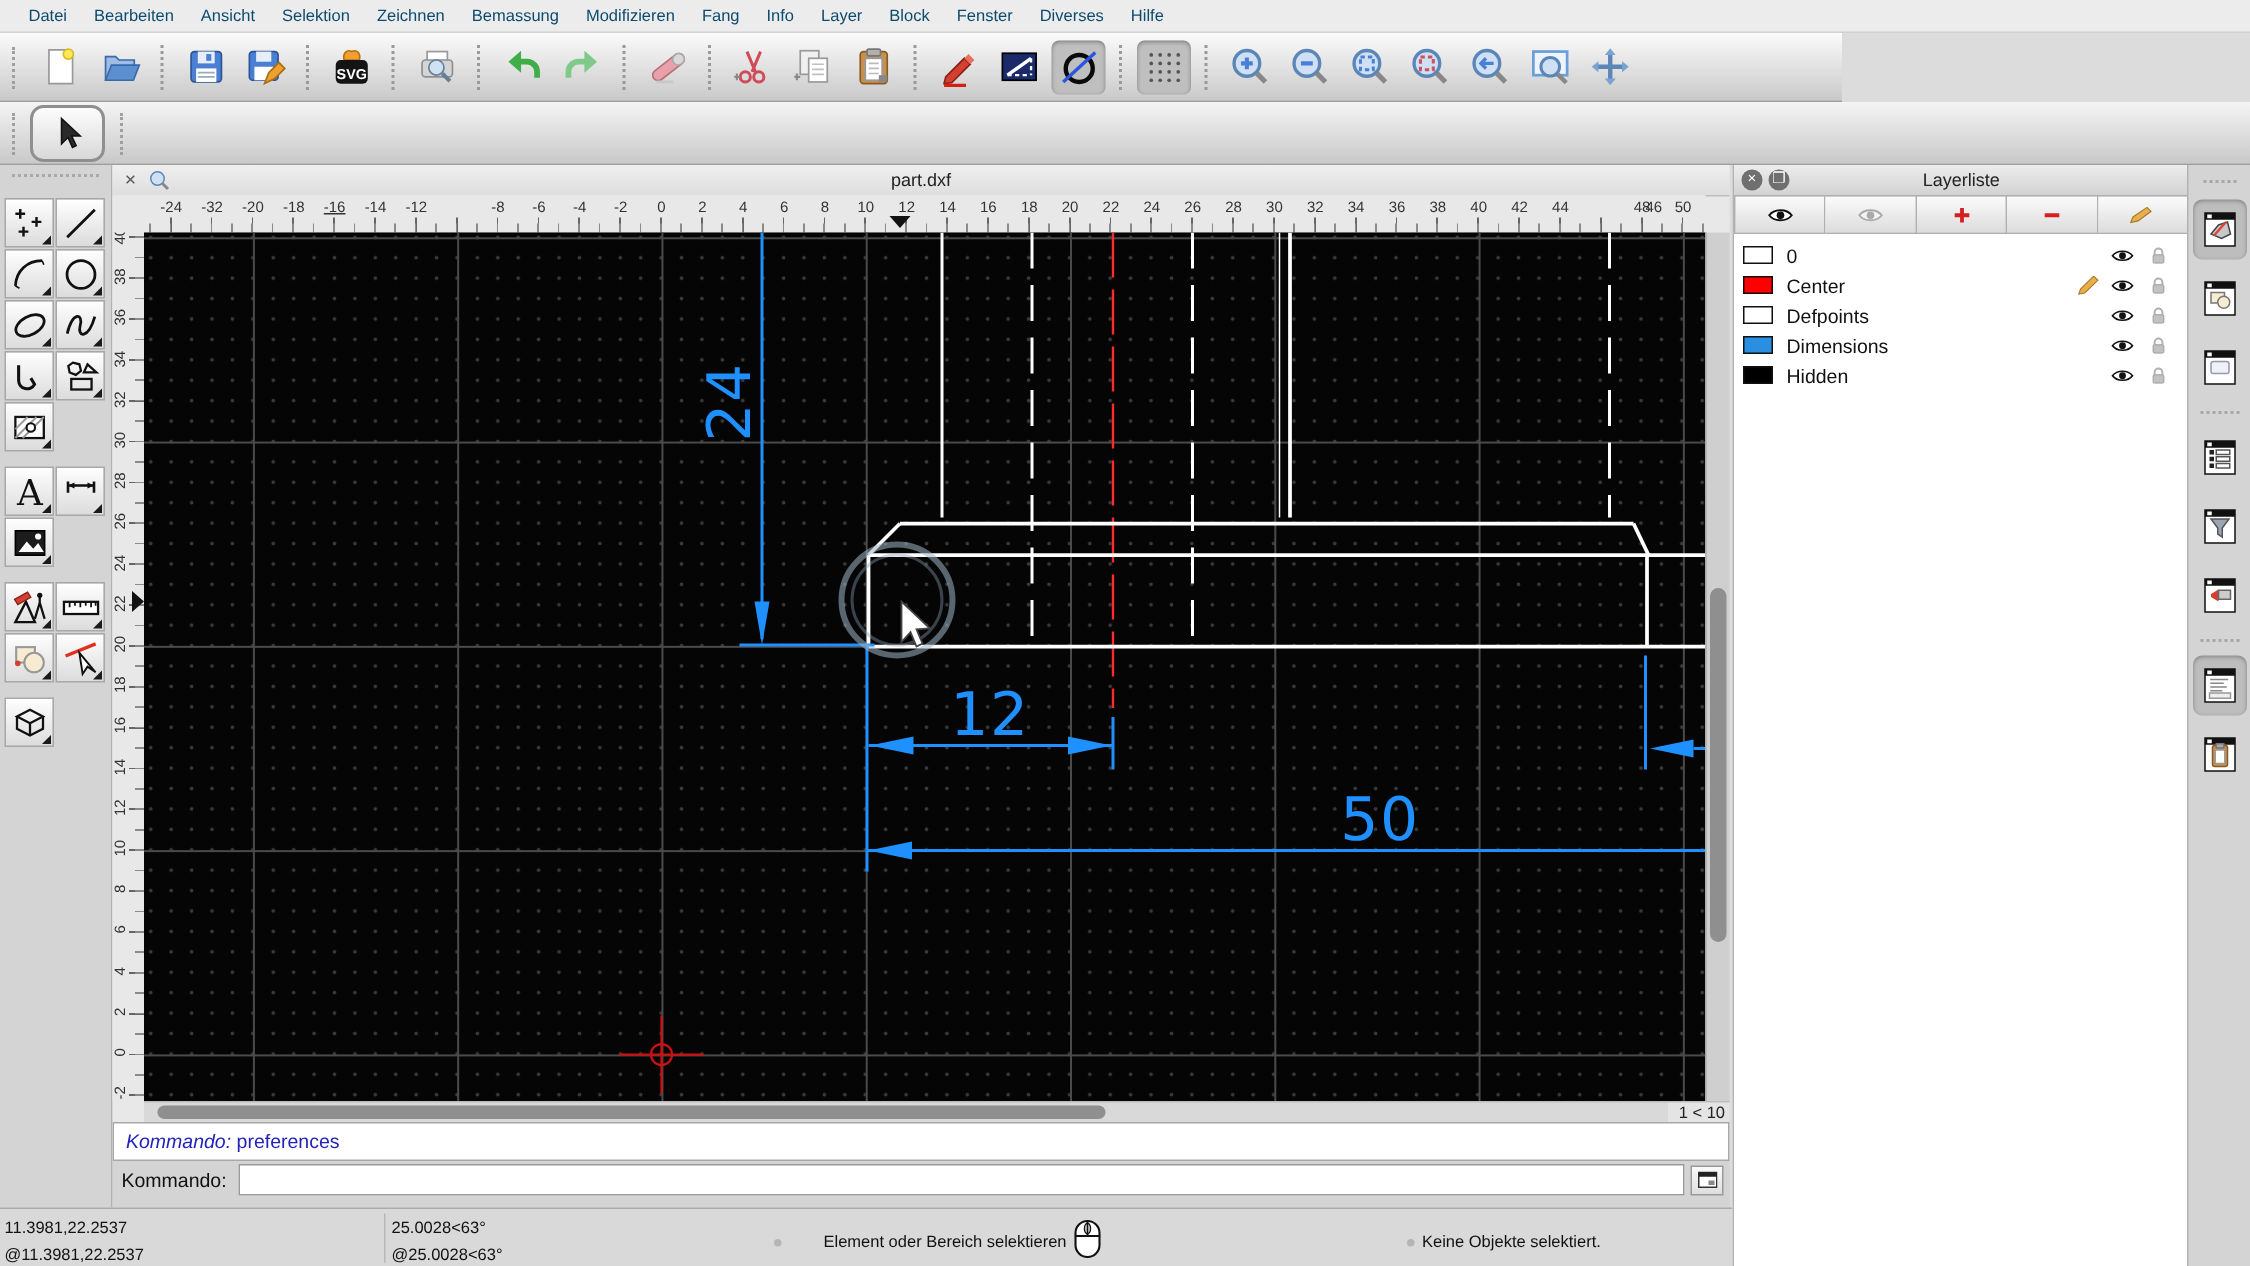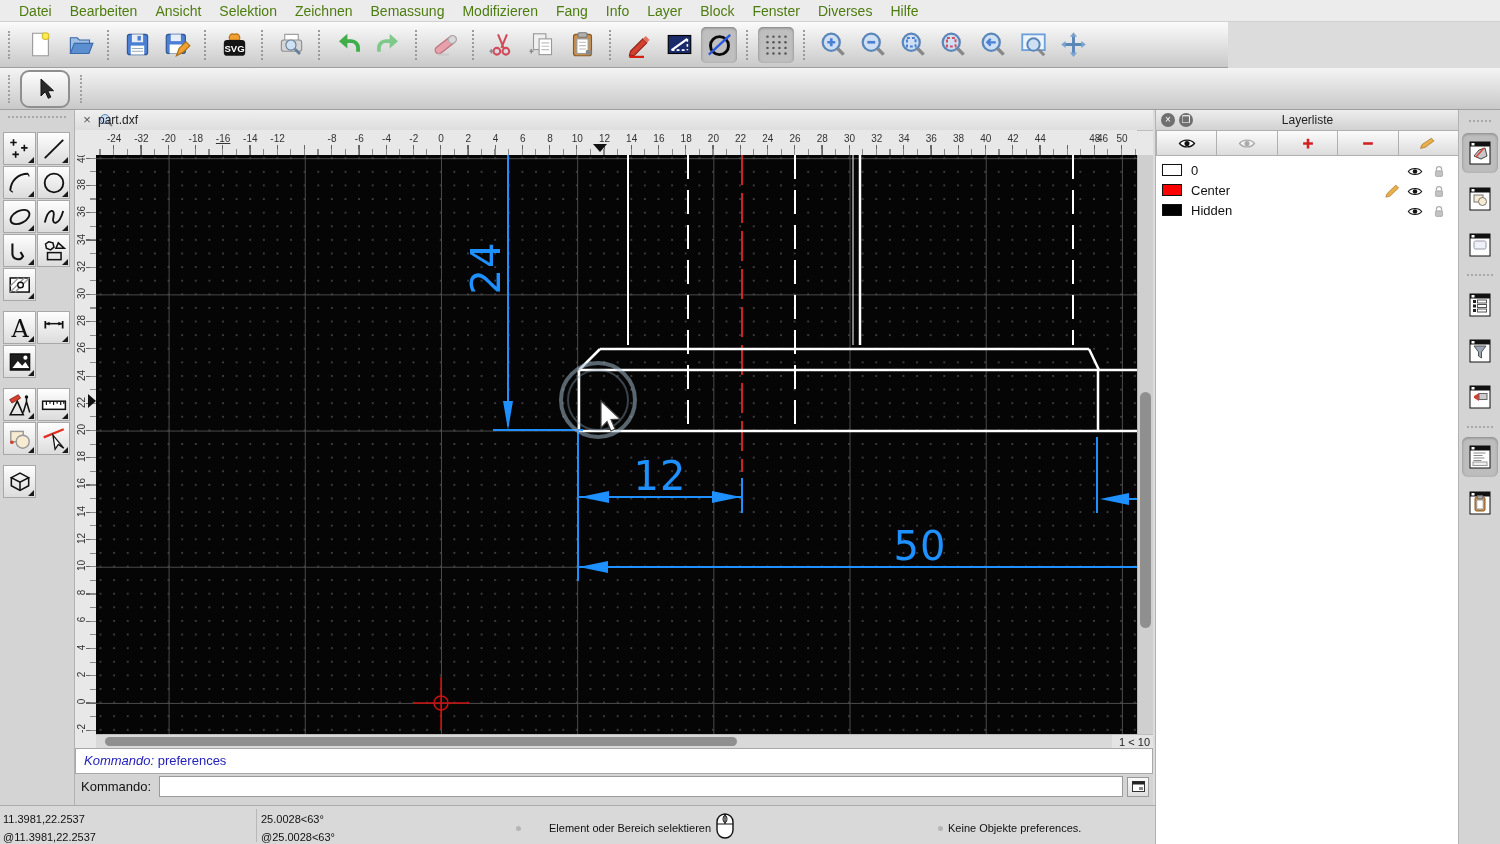--- a/index.html
+++ b/index.html
@@ -1,19 +1,19 @@
 <!DOCTYPE html>
 <html><head>
 <meta charset="utf-8">
 <style>
   html,body{margin:0;padding:0;background:#dcdcdc;font-family:"Liberation Sans",sans-serif;}
   #app{position:relative;width:1500px;height:844px;overflow:hidden;background:#dcdcdc;}
   
   #menubar{position:absolute;left:0;top:0;width:1500px;height:22px;background:#ececec;border-bottom:1px solid #d0d0d0;display:flex;align-items:center;padding-left:10px;box-sizing:border-box;}
-  .menu-item{font-size:14px;color:#4d7c0f;padding:0 9px;cursor:default;white-space:nowrap;}
+  .menu-item{font-size:11px;color:#0c4a6e;padding:0 9px;cursor:default;white-space:nowrap;}
   
   #tb1{position:absolute;left:0;top:22px;width:1228px;height:46px;background:linear-gradient(#fbfbfb,#c9c9c9);border-bottom:1px solid #9f9f9f;display:flex;align-items:center;padding-left:6px;box-sizing:border-box;}
   .tb-btn{width:36px;height:36px;border-radius:5px;display:flex;align-items:center;justify-content:center;margin:0 2px;position:relative;}
   .tb-btn.selected{background:#bfbfbf;box-shadow:inset 0 1px 3px rgba(0,0,0,.35);}
   .tb-btn svg{width:27px;height:27px;}
   .tb-sep{width:1px;height:30px;border-left:2px dotted #9a9a9a;margin:0 7px;}
   .tb-handle{width:2px;height:28px;border-left:2px dotted #a0a0a0;margin:0 8px 0 2px;}
   #tb2{position:absolute;left:0;top:68px;width:1500px;height:42px;background:linear-gradient(#f4f4f4,#c9c9c9);border-bottom:1px solid #9f9f9f;display:flex;align-items:center;box-sizing:border-box;padding-left:6px;}
   #sel-tool-btn{width:46px;height:34px;border:2px solid #8f8f8f;border-radius:9px;background:linear-gradient(#fdfdfd,#d8d8d8);display:flex;align-items:center;justify-content:center;}
   #sel-tool-btn svg{width:24px;height:24px;}
@@ -22,21 +22,21 @@
   #palette .phandle{height:8px;border-top:2px dotted #a8a8a8;margin:2px 8px 6px 8px;}
   .tool-row{display:flex;padding-left:3px;}
   .tool{width:33px;height:33px;background:linear-gradient(#fefefe,#dcdcdc);border:1px solid #a8a8a8;box-sizing:border-box;margin:0 1px 1px 0;display:flex;align-items:center;justify-content:center;position:relative;}
   .tool svg{width:26px;height:26px;}
   .tool::after{content:"";position:absolute;right:1px;bottom:1px;border-left:6px solid transparent;border-bottom:6px solid #1a1a1a;}
   .tool-gap{height:9px;}
   
   #workspace{position:absolute;left:75px;top:110px;width:1078px;height:638px;background:#e8e8e8;}
   #tabbar{position:absolute;left:0;top:0;width:1078px;height:20px;background:linear-gradient(#efefef,#dedede);border-bottom:1px solid #bdbdbd;}
   #tab-close{position:absolute;left:5px;top:3px;width:14px;height:14px;font-size:13px;color:#555;line-height:13px;text-align:center;}
-  #tab-title{position:absolute;left:0;right:0;top:3px;font-size:12px;color:#222;padding-left:23px;}
+  #tab-title{position:absolute;left:0;right:0;top:3px;text-align:center;font-size:12px;color:#222;}
   #hruler{position:absolute;left:21px;top:20px;width:1041px;height:25px;background:#e8e8e8;border-bottom:1px solid #bbb;overflow:hidden;
     background-image:repeating-linear-gradient(to right,transparent 0 3.5px,#8a8a8a 3.5px 4.6px,transparent 4.6px 13.62px),
                      repeating-linear-gradient(to right,transparent 0 17.2px,#666 17.2px 18.4px,transparent 18.4px 27.24px);
     background-size:100% 6px,100% 10px;background-position:left bottom,left bottom;background-repeat:no-repeat;}
   .hlab{position:absolute;top:3px;font-size:10px;color:#333;transform:translateX(-50%);}
   #hmarker{position:absolute;left:497px;top:14px;width:0;height:0;border-left:7px solid transparent;border-right:7px solid transparent;border-top:8px solid #111;}
   #corner{position:absolute;left:0;top:20px;width:21px;height:25px;background:#e8e8e8;}
   #vruler{position:absolute;left:0;top:45px;width:21px;height:579px;background:#e8e8e8;border-right:1px solid #bbb;overflow:hidden;
     background-image:repeating-linear-gradient(to bottom,transparent 0 2.6px,#8a8a8a 2.6px 3.7px,transparent 3.7px 13.62px),
                      repeating-linear-gradient(to bottom,transparent 0 2.6px,#666 2.6px 3.8px,transparent 3.8px 27.24px);
@@ -613,21 +613,21 @@
     <div class="sb-pabs">25.0028&lt;63°</div>
     <div class="sb-prel">@25.0028&lt;63°</div>
     <div class="sb-dot" style="left:516px;top:20px"></div>
     <div id="sb-hint">Element oder Bereich selektieren</div>
     <svg id="sb-mouse" width="18" height="26" viewBox="0 0 18 26">
       <rect x="1" y="1" width="16" height="24" rx="8" fill="#fff" stroke="#111" stroke-width="1.4"></rect>
       <path d="M9 1v10M1 11h16" stroke="#111" stroke-width="1.2" fill="none"></path>
       <ellipse cx="9" cy="6" rx="2" ry="3.5" fill="none" stroke="#111"></ellipse>
     </svg>
     <div class="sb-dot" style="left:938px;top:20px"></div>
-    <div id="sb-sel">Keine Objekte preferences.</div>
+    <div id="sb-sel">Keine Objekte selektiert.</div>
   </div>
 
   <div id="layerpanel">
     <div id="lp-head">
       <div class="lp-circ" style="left:5px">×</div>
       <div class="lp-circ" style="left:23px">❐</div>
       <div id="lp-title">Layerliste</div>
     </div>
     <div id="lp-toolbar">
         <div class="lp-btn">
@@ -670,20 +670,44 @@
               <path d="M6 9V6.5a4 4 0 0 1 8 0V9" fill="none" stroke="#b0b0b0" stroke-width="2"></path>
               <rect x="4.5" y="9" width="11" height="8.5" rx="1.5" fill="#c2c2c2" stroke="#9a9a9a"></rect>
             </svg></span>
         </div>
         <div class="layer-row">
           <span class="lswatch" style="background: rgb(255, 0, 0);"></span>
           <span class="lname">Center</span>
           <span class="licon l-pencil"><svg viewBox="0 0 20 16">
               <path d="M1 15l1.7-4.5L13.5 0l3.5 3.5-11 10.5z" fill="#e8b04a" stroke="#a8762a" stroke-width=".9"></path>
             </svg></span>
+          <span class="licon l-eye"><svg viewBox="0 0 24 16">
+              <path d="M2 8C6.5 2 17.5 2 22 8C17.5 14 6.5 14 2 8z" fill="#fff" stroke="#111" stroke-width="1.7"></path>
+              <circle cx="12" cy="8" r="3.4" fill="#111"></circle>
+            </svg></span>
+          <span class="licon l-lock"><svg viewBox="0 0 20 20">
+              <path d="M6 9V6.5a4 4 0 0 1 8 0V9" fill="none" stroke="#b0b0b0" stroke-width="2"></path>
+              <rect x="4.5" y="9" width="11" height="8.5" rx="1.5" fill="#c2c2c2" stroke="#9a9a9a"></rect>
+            </svg></span>
+        </div>
+        <div class="layer-row">
+          <span class="lswatch" style="background: rgb(255, 255, 255);"></span>
+          <span class="lname">Defpoints</span>
+          <span class="licon l-eye"><svg viewBox="0 0 24 16">
+              <path d="M2 8C6.5 2 17.5 2 22 8C17.5 14 6.5 14 2 8z" fill="#fff" stroke="#111" stroke-width="1.7"></path>
+              <circle cx="12" cy="8" r="3.4" fill="#111"></circle>
+            </svg></span>
+          <span class="licon l-lock"><svg viewBox="0 0 20 20">
+              <path d="M6 9V6.5a4 4 0 0 1 8 0V9" fill="none" stroke="#b0b0b0" stroke-width="2"></path>
+              <rect x="4.5" y="9" width="11" height="8.5" rx="1.5" fill="#c2c2c2" stroke="#9a9a9a"></rect>
+            </svg></span>
+        </div>
+        <div class="layer-row">
+          <span class="lswatch" style="background: rgb(42, 143, 224);"></span>
+          <span class="lname">Dimensions</span>
           <span class="licon l-eye"><svg viewBox="0 0 24 16">
               <path d="M2 8C6.5 2 17.5 2 22 8C17.5 14 6.5 14 2 8z" fill="#fff" stroke="#111" stroke-width="1.7"></path>
               <circle cx="12" cy="8" r="3.4" fill="#111"></circle>
             </svg></span>
           <span class="licon l-lock"><svg viewBox="0 0 20 20">
               <path d="M6 9V6.5a4 4 0 0 1 8 0V9" fill="none" stroke="#b0b0b0" stroke-width="2"></path>
               <rect x="4.5" y="9" width="11" height="8.5" rx="1.5" fill="#c2c2c2" stroke="#9a9a9a"></rect>
             </svg></span>
         </div>
         <div class="layer-row">

